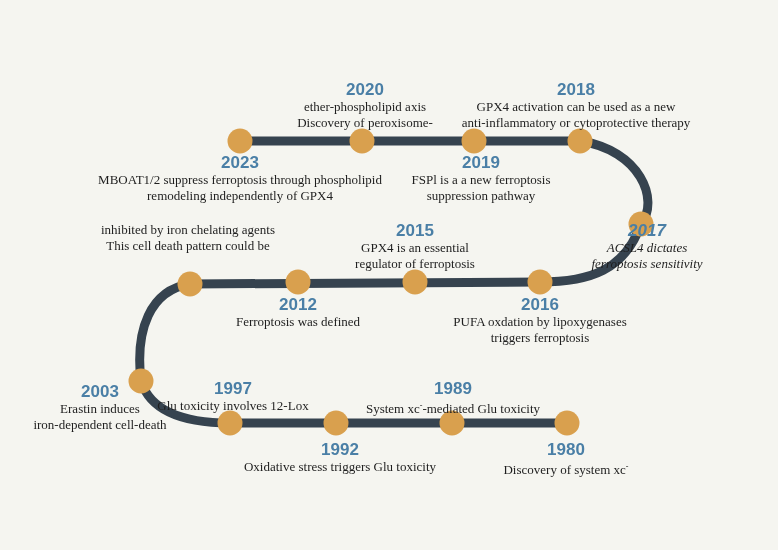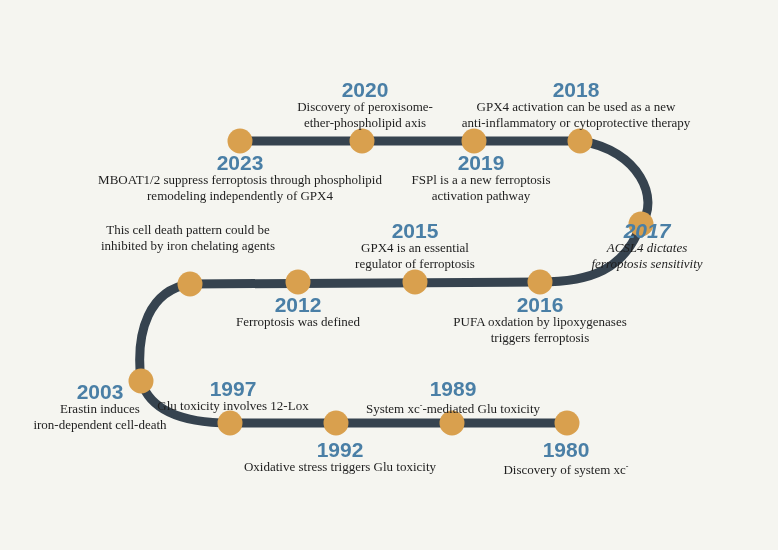--- a/index.html
+++ b/index.html
@@ -13,21 +13,21 @@
   #timeline-svg { position: absolute; left: 0; top: 0; }
   .event {
     position: absolute;
     text-align: center;
     white-space: nowrap;
     transform: translateX(-50%);
   }
   .year {
     font-family: "Liberation Sans", sans-serif;
     font-weight: bold;
-    font-size: 21px;
+    font-size: 17px;
     color: #4a7fa6;
     line-height: 18px;
   }
   .desc {
     font-size: 13px;
     color: #1e1e1e;
     line-height: 16px;
   }
   .desc sup { font-size: 8px; }
 </style>
@@ -55,27 +55,27 @@
 </svg>
 
 <div id="events">
     <div class="event" style="left: 240px; top: 154px;">
       <div class="year">2023</div>
       <div class="desc"><span>MBOAT1/2 suppress ferroptosis through phospholipid</span></div>
       <div class="desc">remodeling independently of GPX4</div>
     </div>
     <div class="event" style="left: 365px; top: 81px;">
       <div class="year">2020</div>
+      <div class="desc">ether-phospholipid axis</div>
       <div class="desc"><span>Discovery of peroxisome-</span></div>
-      <div class="desc">ether-phospholipid axis</div>
     </div>
     <div class="event" style="left: 481px; top: 154px;">
       <div class="year">2019</div>
       <div class="desc"><span>FSPl is a a new ferroptosis</span></div>
-      <div class="desc">activation pathway</div>
+      <div class="desc">suppression pathway</div>
     </div>
     <div class="event" style="left: 576px; top: 81px;">
       <div class="year">2018</div>
       <div class="desc"><span>GPX4 activation can be used as a new</span></div>
       <div class="desc">anti-inflammatory or cytoprotective therapy</div>
     </div>
     <div class="event" style="left: 647px; top: 222px; font-style: italic;">
       <div class="year">2017</div>
       <div class="desc"><span>ACSL4 dictates</span></div>
       <div class="desc">ferroptosis sensitivity</div>
@@ -88,22 +88,22 @@
     <div class="event" style="left: 415px; top: 222px;">
       <div class="year">2015</div>
       <div class="desc"><span>GPX4 is an essential</span></div>
       <div class="desc">regulator of ferroptosis</div>
     </div>
     <div class="event" style="left: 298px; top: 296px;">
       <div class="year">2012</div>
       <div class="desc"><span>Ferroptosis was defined</span></div>
     </div>
     <div class="event" style="left: 188px; top: 222px;">
+      <div class="desc">inhibited by iron chelating agents</div>
       <div class="desc"><span>This cell death pattern could be</span></div>
-      <div class="desc">inhibited by iron chelating agents</div>
     </div>
     <div class="event" style="left: 100px; top: 383px; text-align: center;">
       <div class="year">2003</div>
       <div class="desc"><span>Erastin induces</span></div>
       <div class="desc">iron-dependent cell-death</div>
     </div>
     <div class="event" style="left: 233px; top: 380px;">
       <div class="year">1997</div>
       <div class="desc"><span>Glu toxicity involves 12-Lox</span></div>
     </div>

